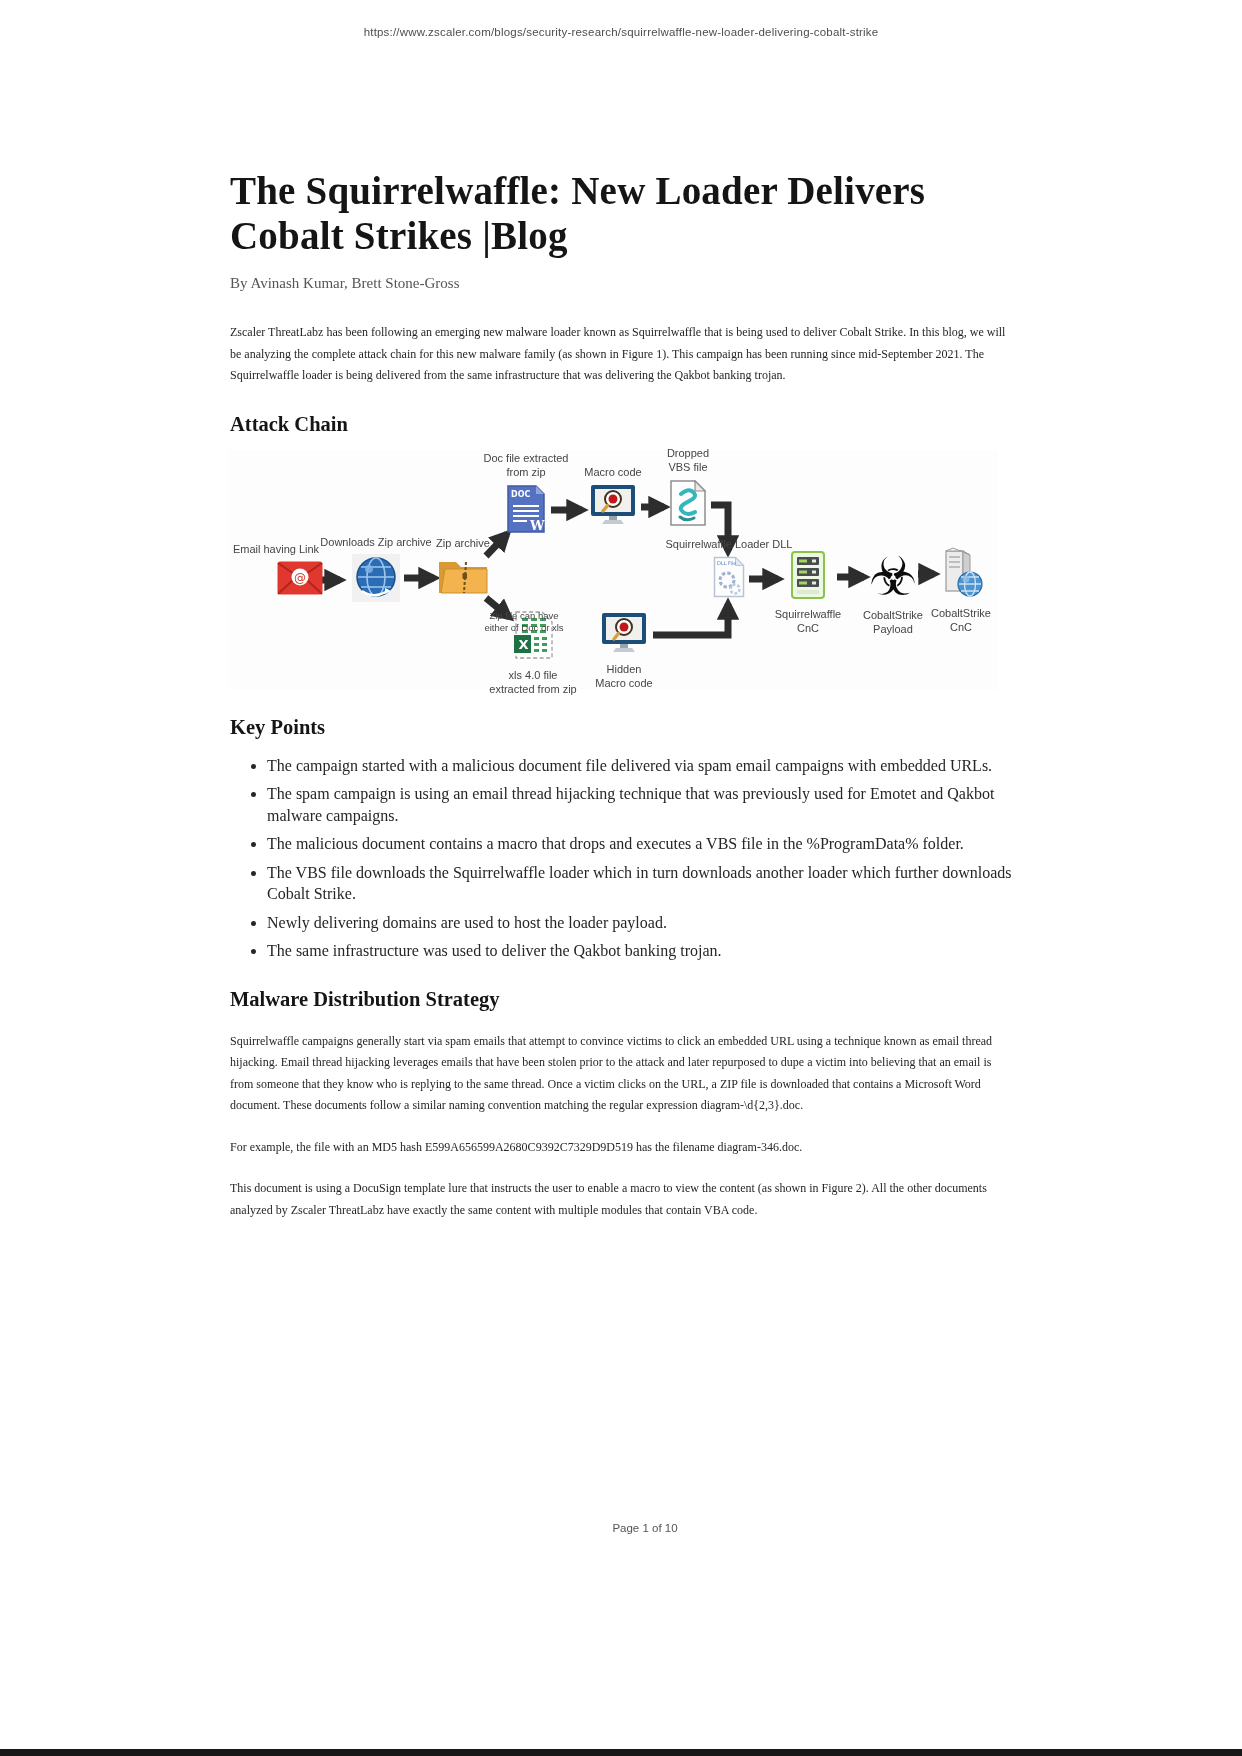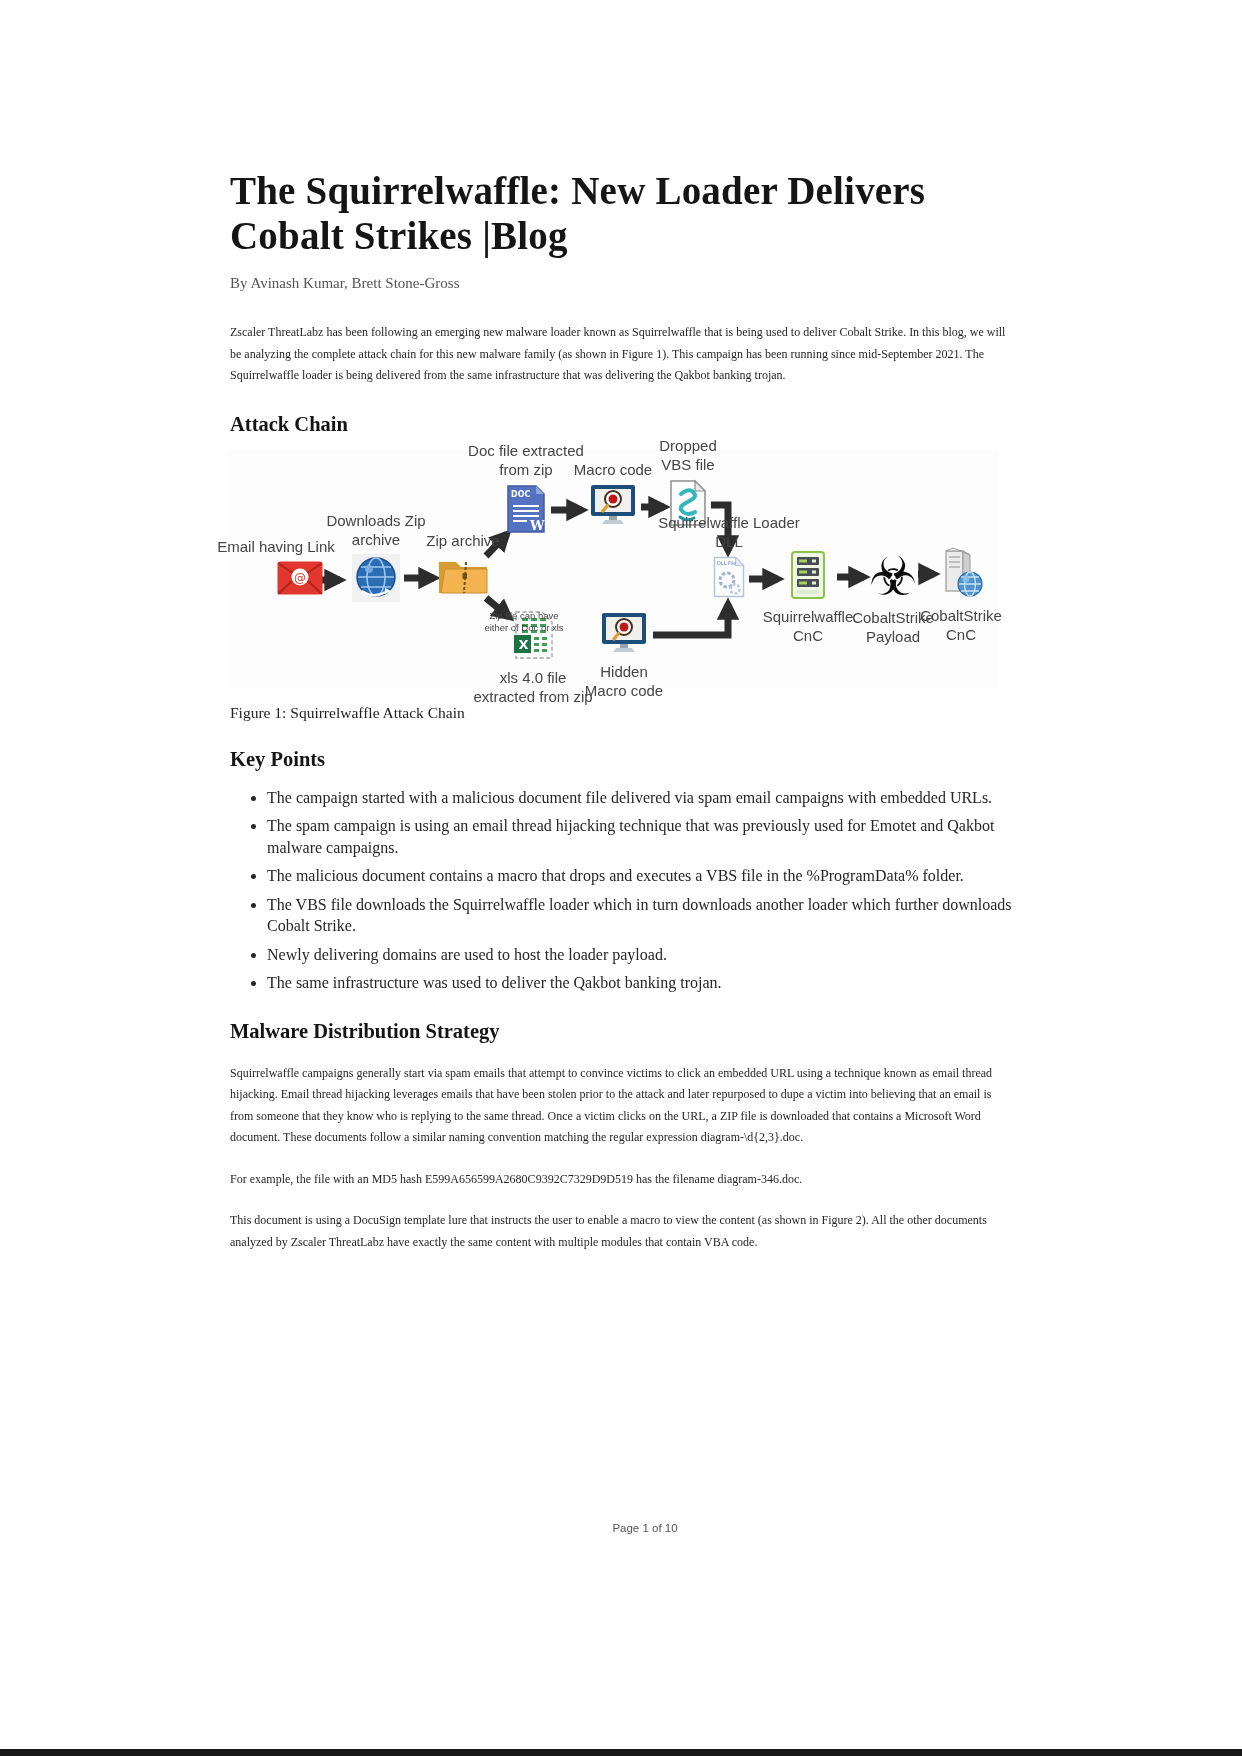--- a/index.html
+++ b/index.html
@@ -36,21 +36,21 @@
     width:770px; height:240px; background:#fdfdfd;
     font-family:"Liberation Sans", sans-serif;
   }
   .diagram svg.arrows { position:absolute; left:0; top:0; z-index:1; }
   .diagram svg.arrows line, .diagram svg.arrows polyline {
     stroke:#2d2d2d; stroke-width:7; fill:none;
   }
   .node { position:absolute; transform:translate(-50%,-50%); z-index:2; }
   .nlabel {
     position:absolute; left:50%; transform:translateX(-50%);
-    width:150px; text-align:center; font-size:15px; line-height:1.3;
+    width:150px; text-align:center; font-size:11px; line-height:1.3;
     color:#454545; white-space:pre-line;
   }
   .nlabel.above { bottom:100%; margin-bottom:4px; }
   .nlabel.below { top:100%; margin-top:4px; }
   .dnote {
     position:absolute; transform:translate(-50%,-50%); z-index:2;
     width:124px; text-align:center; font-size:9.5px; line-height:1.3;
     color:#454545; white-space:pre-line;margin-top:48px;
   }
   .bio-glyph { font-family:"DejaVu Sans", sans-serif; font-size:54px; line-height:1; color:#0c0c0c; }
@@ -65,20 +65,21 @@
     text-align:center; font-family:"Liberation Sans", sans-serif;
     font-size:11.5px; color:#555;padding-left:48px;
   }
   .bottom-bar { position:absolute; bottom:0; left:0; width:100%; height:7px; background:#181818; }
 </style>
 </head>
 <body>
 
 <div class="page">
 
+  <div class="doc-url">https://www.zscaler.com/blogs/security-research/squirrelwaffle-new-loader-delivering-cobalt-strike</div>
 
   <div class="content">
 
     <h1 class="title">The Squirrelwaffle: New Loader Delivers Cobalt Strikes |Blog</h1>
     <div class="byline">By Avinash Kumar, Brett Stone-Gross</div>
 
     <p class="body-text intro">Zscaler ThreatLabz has been following an emerging new malware loader known as Squirrelwaffle that is being used to deliver Cobalt Strike. In this blog, we will be analyzing the complete attack chain for this new malware family (as shown in Figure 1). This campaign has been running since mid-September 2021. The Squirrelwaffle loader is being delivered from the same infrastructure that was delivering the Qakbot banking trojan.</p>
 
     <h2 class="sec">Attack Chain</h2>
 
@@ -292,21 +293,20 @@
             <path d="M22,38 h22 M24,31 h18 M24,45 h18" stroke="#cfe4f5" stroke-width="1.3" fill="none"></path>
             <circle cx="29" cy="33" r="3.5" fill="#8fc0e6" opacity="0.85"></circle>
           </svg>
         </div>
       </div>
 
       <div class="dnote" style="left:296px; top:124px;">Zip file can have
 either of Doc or xls</div>
     </div>
 
-    <p class="caption">Figure 1: Squirrelwaffle Attack Chain</p>
 
     <h2 class="sec">Key Points</h2>
 
     <ul class="bullets">
       <li>The campaign started with a malicious document file delivered via spam email campaigns with embedded URLs.</li>
       <li>The spam campaign is using an email thread hijacking technique that was previously used for Emotet and Qakbot malware campaigns.</li>
       <li>The malicious document contains a macro that drops and executes a VBS file in the %ProgramData% folder.</li>
       <li>The VBS file downloads the Squirrelwaffle loader which in turn downloads another loader which further downloads Cobalt Strike.</li>
       <li>Newly delivering domains are used to host the loader payload.</li>
       <li>The same infrastructure was used to deliver the Qakbot banking trojan.</li>

